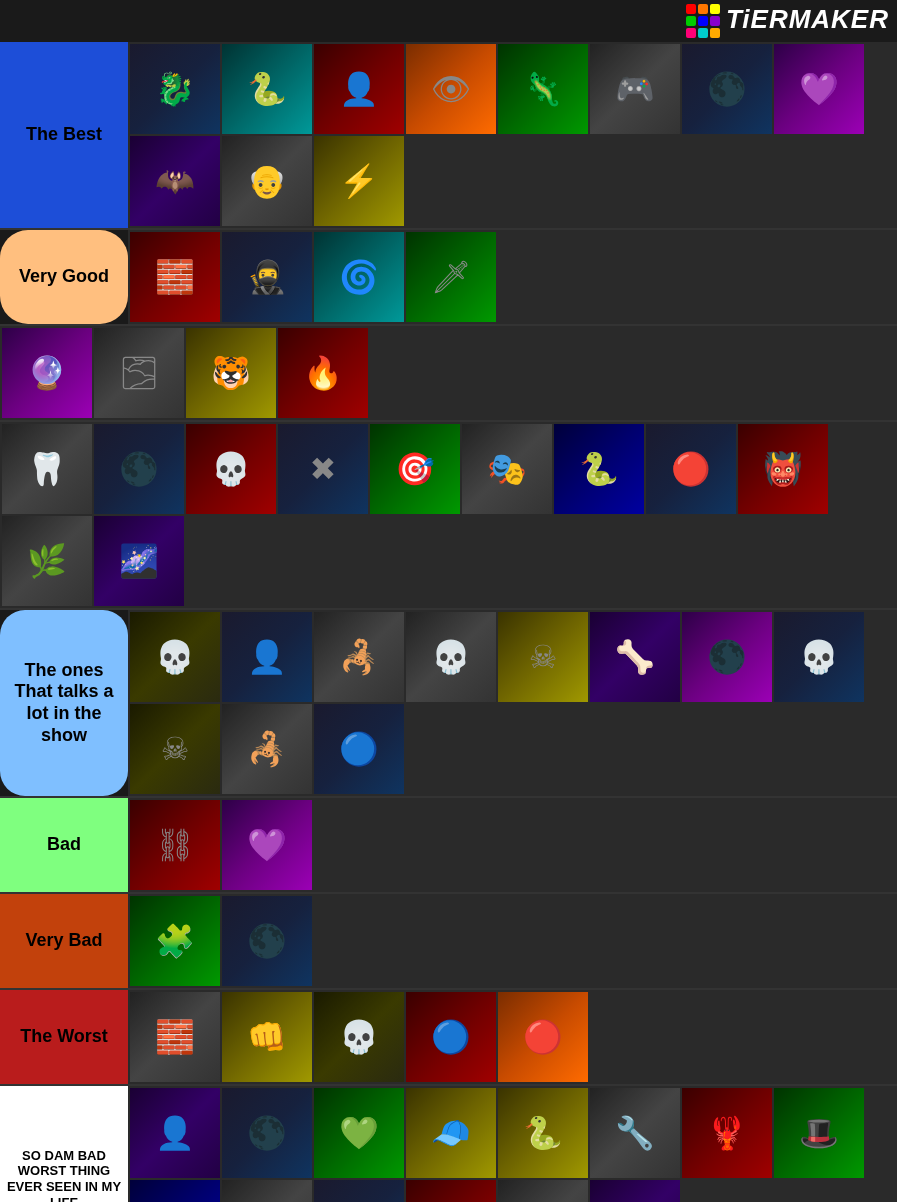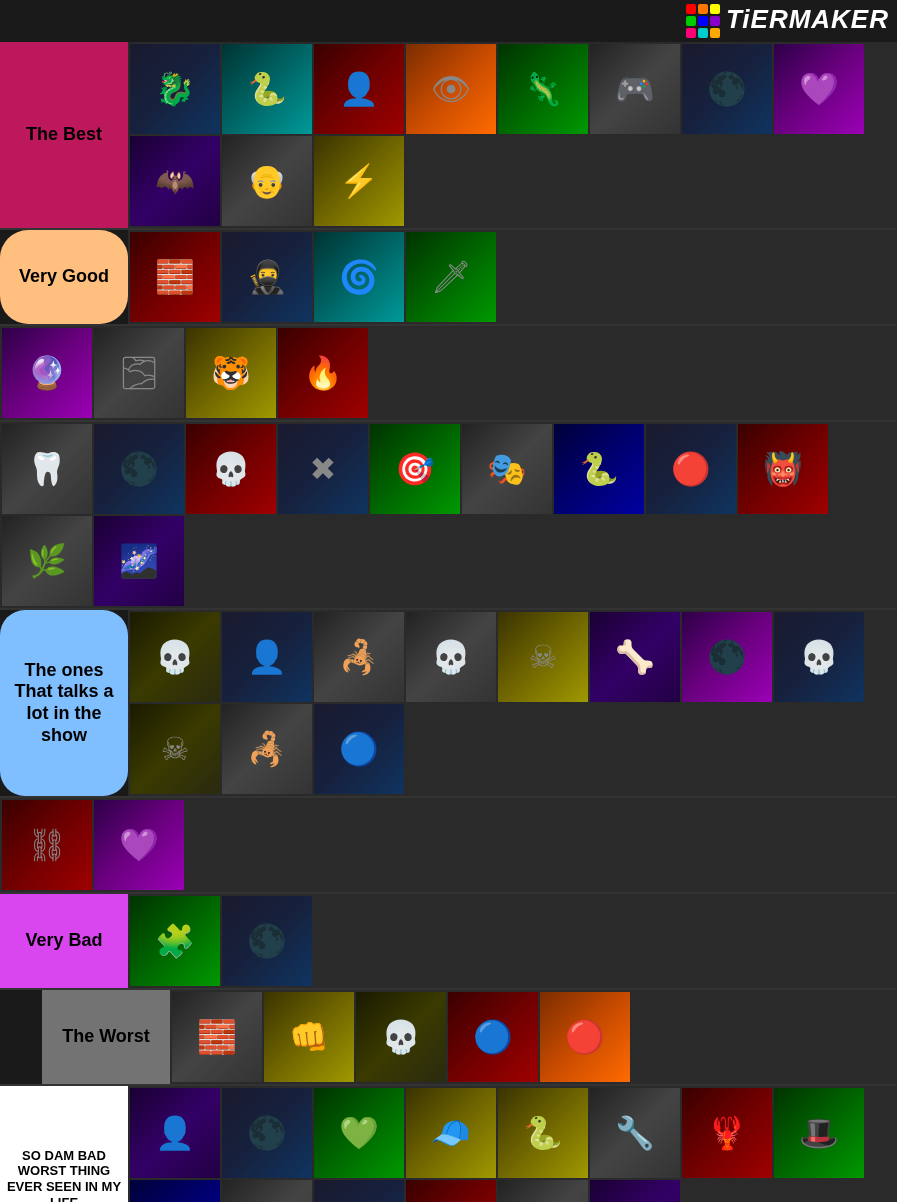--- a/index.html
+++ b/index.html
@@ -48,28 +48,28 @@
       width: 100%;
       height: 100%;
       display: flex;
       align-items: center;
       justify-content: center;
       font-size: 10px;
       color: #888;
       background: linear-gradient(135deg, #333 0%, #222 100%);
     }
     
-    .tier-best { background-color: #be185d; }
+    .tier-best { background-color: #1d4ed8; }
     .tier-very-good { background-color: #FFBF7F; border-radius: 28px; }
     .tier-good { background-color: #FFDF7F; }
     .tier-okay { background-color: #FFFF7F; }
     .tier-talks { background-color: #7FBFFF; border-radius: 25px; }
     .tier-bad { background-color: #7FFF7F; }
-    .tier-very-bad { background-color: #d946ef; }
-    .tier-worst { background-color: #737373; margin-left: 42px; }
+    .tier-very-bad { background-color: #c2410c; }
+    .tier-worst { background-color: #b91c1c; }
     .tier-sodam { background-color: #FFFFFF; }
 
     .header-bar {
       background: #1a1a1a;
       display: flex;
       justify-content: flex-end;
       align-items: center;
       padding: 4px 8px;
     }
     .tiermaker-logo {
@@ -285,20 +285,21 @@
       <div class="tier-cell">
           <div class="tier-cell-img img-gray char-overlay">🦂</div>
         </div>
       <div class="tier-cell">
           <div class="tier-cell-img img-dark char-overlay">🔵</div>
         </div>
     </div>
   </div>
 
   <div class="tier-row">
+    <div class="tier-label tier-bad">Bad</div>
     <div class="tier-content">
       <div class="tier-cell">
           <div class="tier-cell-img img-red char-overlay">⛓</div>
         </div>
       <div class="tier-cell">
           <div class="tier-cell-img img-purple char-overlay">💜</div>
         </div>
     </div>
   </div>
 

